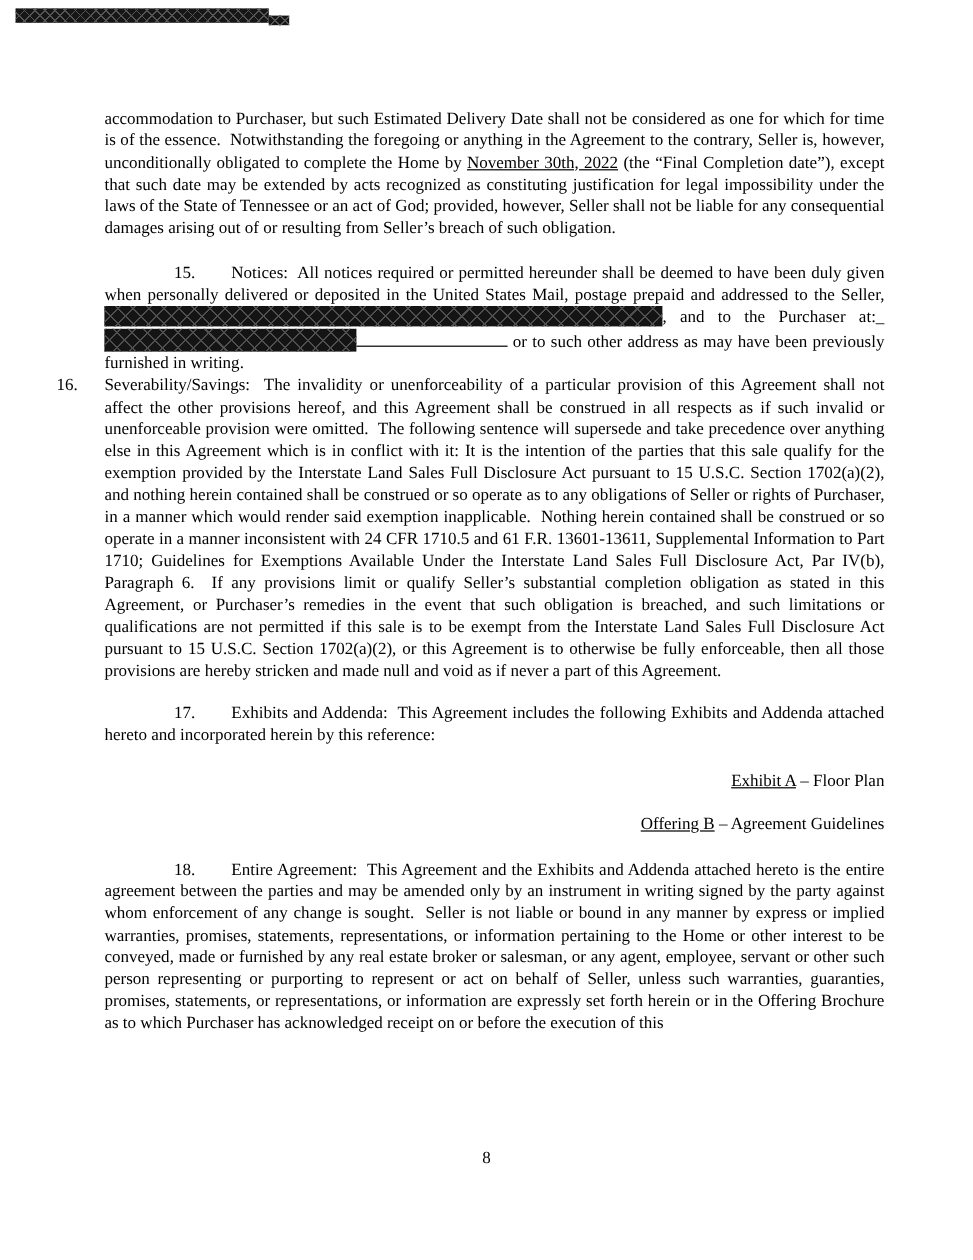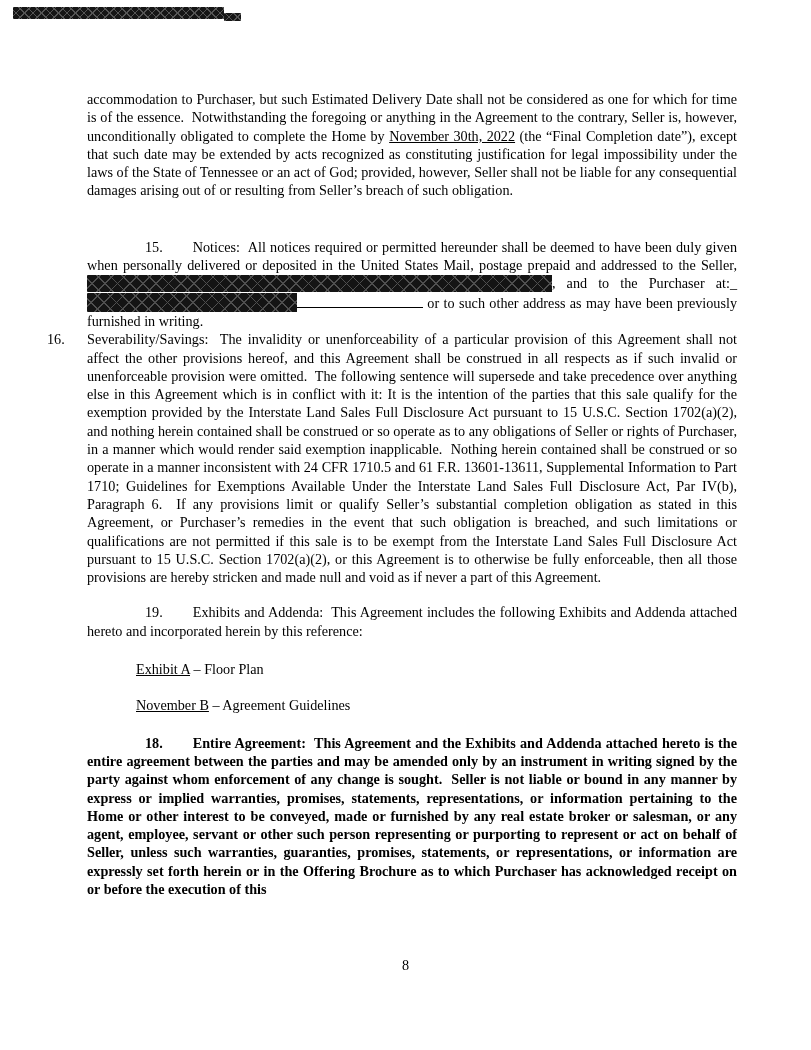--- a/index.html
+++ b/index.html
@@ -17,27 +17,27 @@
   .content{
     position:absolute;
     left:87px;
     top:90px;
     width:650px;
   }
   p{margin:0;text-align:justify;}
   .indent{text-indent:58px;}
   .hang{position:relative;}
   .hang .num{position:absolute;left:-40px;top:0;}
-  .exhibit{margin-left:49px;text-align:left;}
-  .mt-p15{margin-top:38px;}
+  .exhibit{margin-left:98px;text-align:right;}
+  .mt-p15{margin-top:19px;}
   .mt-p16{}
   .mt-p17{margin-top:17px;}
   .mt-exa{margin-top:20px;}
   .mt-exb{margin-top:18px;}
-  .mt-p18{margin-top:19px;font-weight:bold;}
+  .mt-p18{margin-top:19px;}
   .u{text-decoration:underline;}
   .tab{display:inline-block;}
   .redact{
     display:inline-block;
     vertical-align:-4px;
     background-color:#141414;
     background-image:
       repeating-linear-gradient(45deg,#4f4f4f 0 1.2px,transparent 1.2px 9px),
       repeating-linear-gradient(135deg,#4f4f4f 0 1.2px,transparent 1.2px 9px);
   }
@@ -74,25 +74,25 @@
 
     <p><span>accommodation to Purchaser, but such Estimated Delivery Date shall not be considered as one for which for time is of the essence.&nbsp; Notwithstanding the foregoing or anything in the Agreement to the contrary, Seller is, however, unconditionally obligated to complete the Home by </span><span class="u">November 30th, 2022</span><span> (the “Final Completion date”), except that such date may be extended by acts recognized as constituting justification for legal impossibility under the laws of the State of Tennessee or an act of God; provided, however, Seller shall not be liable for any consequential damages arising out of or resulting from Seller’s breach of such obligation.</span></p>
 
     <p class="indent mt-p15"><span>15.</span><span class="tab" style="width: 30px;"></span><span>Notices:&nbsp; All notices required or permitted hereunder shall be deemed to have been duly given when personally delivered or deposited in the United States Mail, postage prepaid and addressed to the Seller,</span><span class="redact" style="width: 465px; height: 17px;"></span><span>, and to the Purchaser at:_ </span><span class="redact" style="width: 210px; height: 19px;"></span><span class="blank" style="width: 126px;"></span><span> or to such other address as may have been previously furnished in writing.</span></p>
 
     <p class="hang mt-p16">
       <span class="num">16.</span>
       <span><span>Severability/Savings:&nbsp; The invalidity or unenforceability of a particular provision of this Agreement shall not affect the other provisions hereof, and this Agreement shall be construed in all respects as if such invalid or unenforceable provision were omitted.&nbsp; The following sentence will supersede and take precedence over anything else in this Agreement which is in conflict with it: It is the intention of the parties that this sale qualify for the exemption provided by the Interstate Land Sales Full Disclosure Act pursuant to 15 U.S.C. Section 1702(a)(2), and nothing herein contained shall be construed or so operate as to any obligations of Seller or rights of Purchaser, in a manner which would render said exemption inapplicable.&nbsp; Nothing herein contained shall be construed or so operate in a manner inconsistent with 24 CFR 1710.5 and 61 F.R. 13601-13611, Supplemental Information to Part 1710; Guidelines for Exemptions Available Under the Interstate Land Sales Full Disclosure Act, Par IV(b), Paragraph 6.&nbsp; If any provisions limit or qualify Seller’s substantial completion obligation as stated in this Agreement, or Purchaser’s remedies in the event that such obligation is breached, and such limitations or qualifications are not permitted if this sale is to be exempt from the Interstate Land Sales Full Disclosure Act pursuant to 15 U.S.C. Section 1702(a)(2), or this Agreement is to otherwise be fully enforceable, then all those provisions are hereby stricken and made null and void as if never a part of this Agreement.</span></span>
     </p>
 
-    <p class="indent mt-p17"><span>19.</span><span class="tab" style="width: 30px;"></span><span>Exhibits and Addenda:&nbsp; This Agreement includes the following Exhibits and Addenda attached hereto and incorporated herein by this reference:</span></p>
+    <p class="indent mt-p17"><span>17.</span><span class="tab" style="width: 30px;"></span><span>Exhibits and Addenda:&nbsp; This Agreement includes the following Exhibits and Addenda attached hereto and incorporated herein by this reference:</span></p>
 
     <p class="exhibit mt-exa"><span class="u">Exhibit A</span><span> – Floor Plan</span></p>
 
-    <p class="exhibit mt-exb"><span class="u">November B</span><span> – Agreement Guidelines</span></p>
+    <p class="exhibit mt-exb"><span class="u">Offering B</span><span> – Agreement Guidelines</span></p>
 
     <p class="indent mt-p18"><span>18.</span><span class="tab" style="width: 30px;"></span><span>Entire Agreement:&nbsp; This Agreement and the Exhibits and Addenda attached hereto is the entire agreement between the parties and may be amended only by an instrument in writing signed by the party against whom enforcement of any change is sought.&nbsp; Seller is not liable or bound in any manner by express or implied warranties, promises, statements, representations, or information pertaining to the Home or other interest to be conveyed, made or furnished by any real estate broker or salesman, or any agent, employee, servant or other such person representing or purporting to represent or act on behalf of Seller, unless such warranties, guaranties, promises, statements, or representations, or information are expressly set forth herein or in the Offering Brochure as to which Purchaser has acknowledged receipt on or before the execution of this</span></p>
 
   </div>
 
   <div class="pagenum">8</div>
 
 </div>
 
 </body></html>

